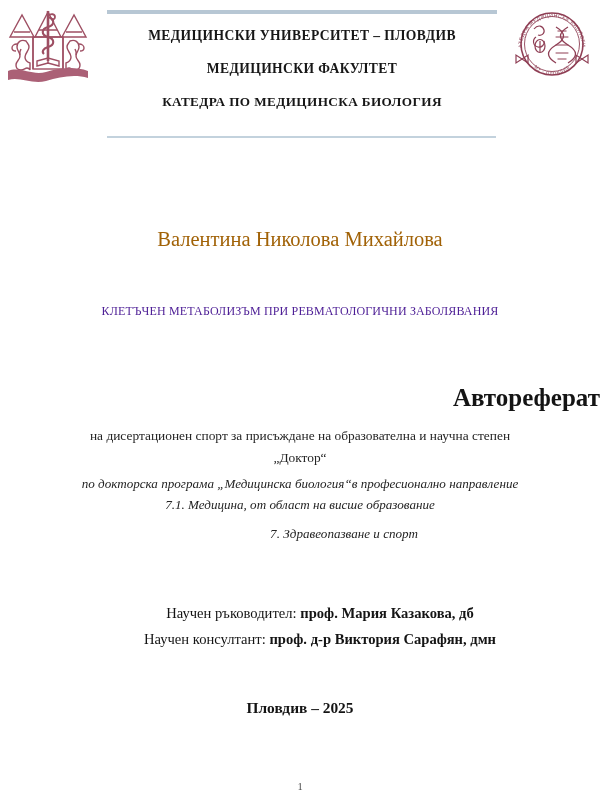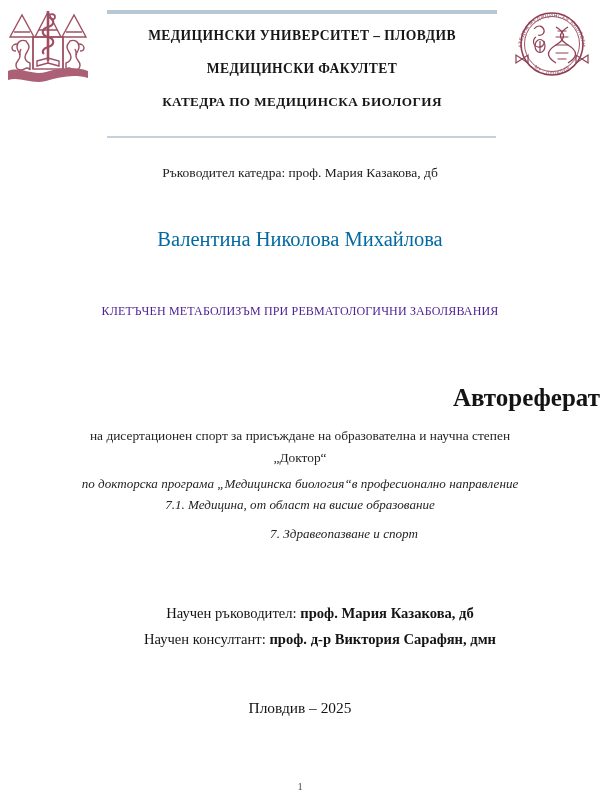--- a/index.html
+++ b/index.html
@@ -96,21 +96,21 @@
   }
 
   
   .author {
     position: absolute;
     left: 0;
     top: 228px;
     width: 600px;
     text-align: center;
     font-size: 20.5px;
-    color: #0369a1;
+    color: #a16207;
   }
 
   
   .diss-title {
     position: absolute;
     left: 52px;
     top: 302px;
     width: 496px;
     text-align: center;
     font-weight: normal;
@@ -184,21 +184,21 @@
   }
   .sup-line .nm { font-weight: bold; }
 
   
   .place-year {
     position: absolute;
     left: 0;
     top: 699px;
     width: 600px;
     text-align: center;
-    font-weight: normal;
+    font-weight: bold;
     font-size: 15.4px;
     color: #141414;
   }
 
   
   .page-number {
     position: absolute;
     left: 0;
     top: 781px;
     width: 600px;
@@ -299,21 +299,20 @@
     <div class="header-text">
       <div class="rule-top"></div>
       <div class="org-line l1">МЕДИЦИНСКИ УНИВЕРСИТЕТ – ПЛОВДИВ</div>
       <div class="org-line l2">МЕДИЦИНСКИ ФАКУЛТЕТ</div>
       <div class="org-line l3">КАТЕДРА ПО МЕДИЦИНСКА БИОЛОГИЯ</div>
     </div>
   </div>
 
   <div class="rule-second"></div>
 
-  <div class="dept-head">Ръководител катедра: проф. Мария Казакова, дб</div>
 
   <div class="author">Валентина Николова Михайлова</div>
 
   <div class="diss-title">КЛЕТЪЧЕН МЕТАБОЛИЗЪМ ПРИ РЕВМАТОЛОГИЧНИ ЗАБОЛЯВАНИЯ</div>
 
   <div class="avtoreferat">Автореферат</div>
 
   <div class="subtitle">на дисертационен спорт за присъждане на образователна и научна степен „Доктор“</div>
 
   <div class="program">по докторска програма „Медицинска биология“в професионално направление 7.1. Медицина, от област на висше образование</div>

